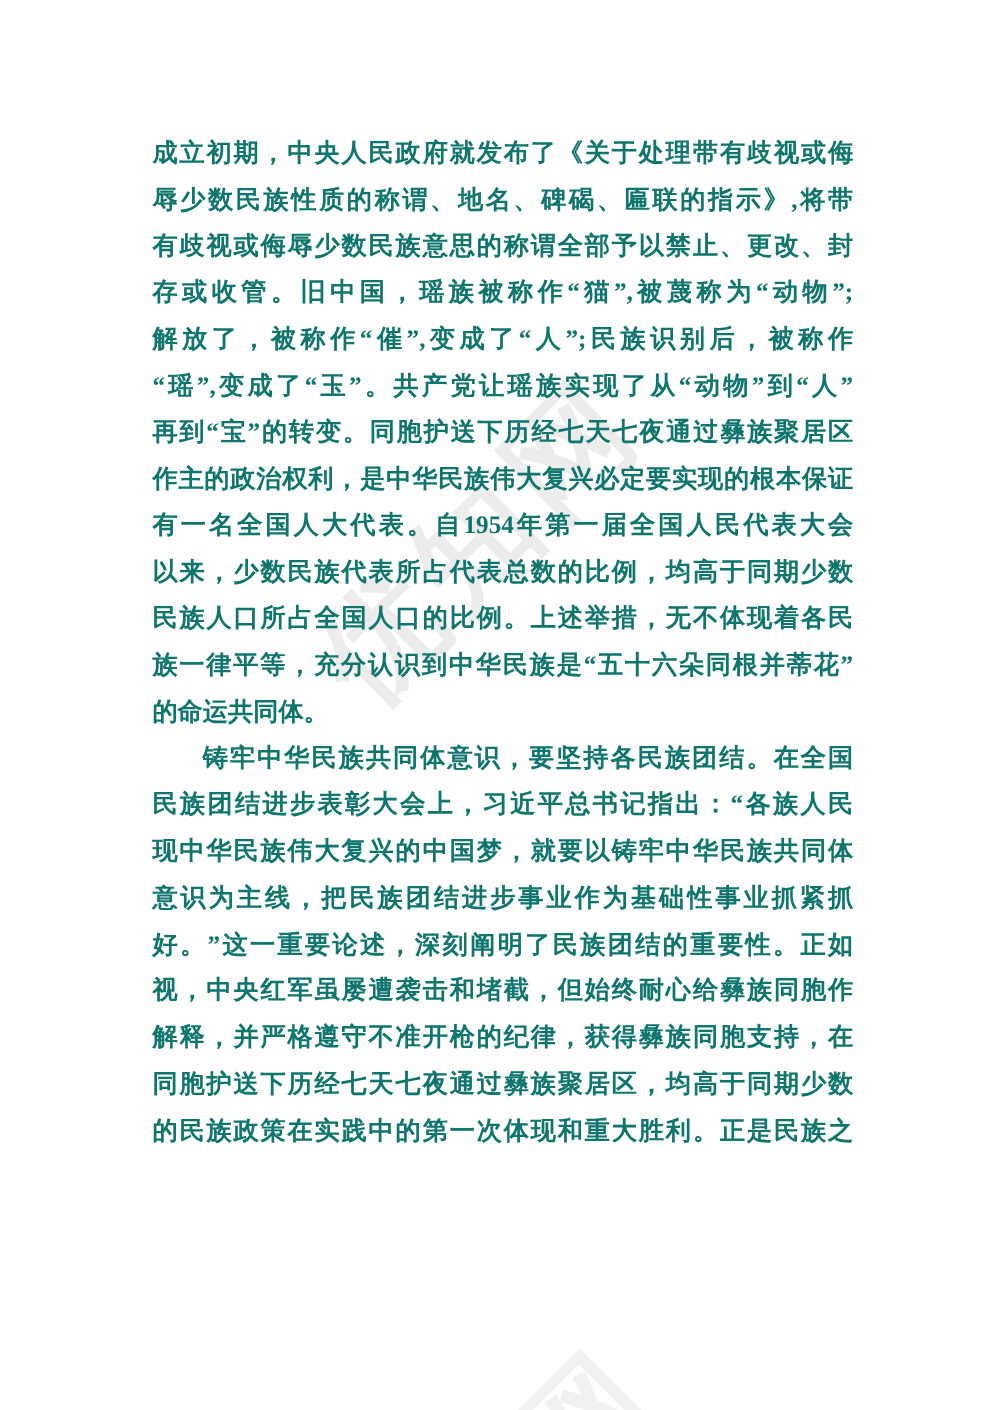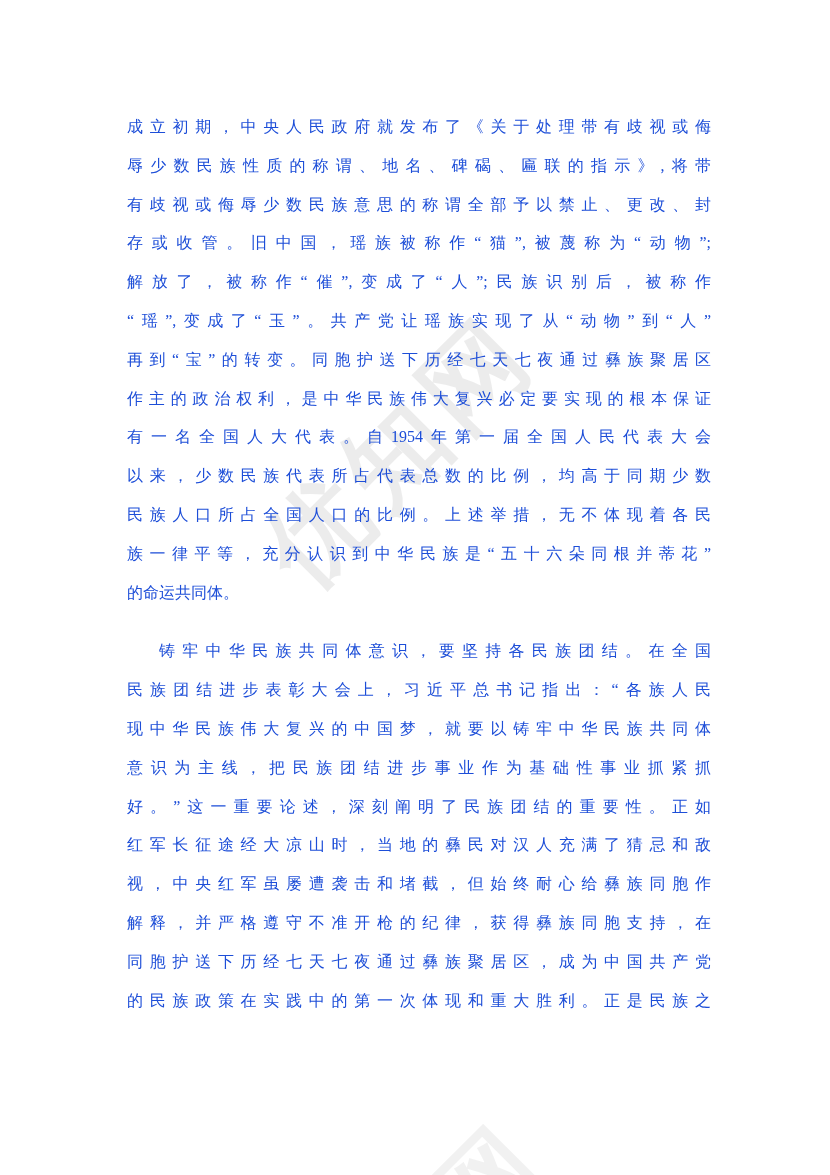--- a/index.html
+++ b/index.html
@@ -6,37 +6,37 @@
   .page{
     position:relative;
     width:830px;height:1175px;
     background:#ffffff;
     overflow:hidden;
     font-family:"Liberation Serif","DejaVu Serif",serif;
   }
   .text-block{
     position:absolute;
     left:127px;top:108px;width:584px;
-    color:#1d4ed8;
-    font-size:16px;
+    color:#0f766e;
+    font-size:21px;
+    font-weight:bold;
   }
   .line{
     height:38.8px;
     line-height:38.8px;
     text-align:justify;
     text-align-last:justify;
     text-justify:inter-character;
   }
   .line.no-just{
     text-align:right;
     text-align-last:left;
   }
   .line.indent{
     text-indent:2em;
-    margin-top:20px;
   }
   .watermark{
     position:absolute;
     white-space:nowrap;
     font-size:100px;
     letter-spacing:10px;
     font-weight:bold;
     transform:rotate(-45deg);
     pointer-events:none;
     user-select:none;
@@ -68,19 +68,18 @@
       <div class="line">有一名全国人大代表。自1954年第一届全国人民代表大会</div>
       <div class="line">以来，少数民族代表所占代表总数的比例，均高于同期少数</div>
       <div class="line">民族人口所占全国人口的比例。上述举措，无不体现着各民</div>
       <div class="line">族一律平等，充分认识到中华民族是“五十六朵同根并蒂花”</div>
       <div class="line no-just">的命运共同体。</div>
       <div class="line indent">铸牢中华民族共同体意识，要坚持各民族团结。在全国</div>
       <div class="line">民族团结进步表彰大会上，习近平总书记指出：“各族人民</div>
       <div class="line">现中华民族伟大复兴的中国梦，就要以铸牢中华民族共同体</div>
       <div class="line">意识为主线，把民族团结进步事业作为基础性事业抓紧抓</div>
       <div class="line">好。”这一重要论述，深刻阐明了民族团结的重要性。正如</div>
-      <div class="line">红军长征途经大凉山时，当地的彝民对汉人充满了猜忌和敌</div>
       <div class="line">视，中央红军虽屡遭袭击和堵截，但始终耐心给彝族同胞作</div>
       <div class="line">解释，并严格遵守不准开枪的纪律，获得彝族同胞支持，在</div>
-      <div class="line">同胞护送下历经七天七夜通过彝族聚居区，成为中国共产党</div>
+      <div class="line">同胞护送下历经七天七夜通过彝族聚居区，均高于同期少数</div>
       <div class="line">的民族政策在实践中的第一次体现和重大胜利。正是民族之</div>
     </div>
 </div>
 
 </body></html>

